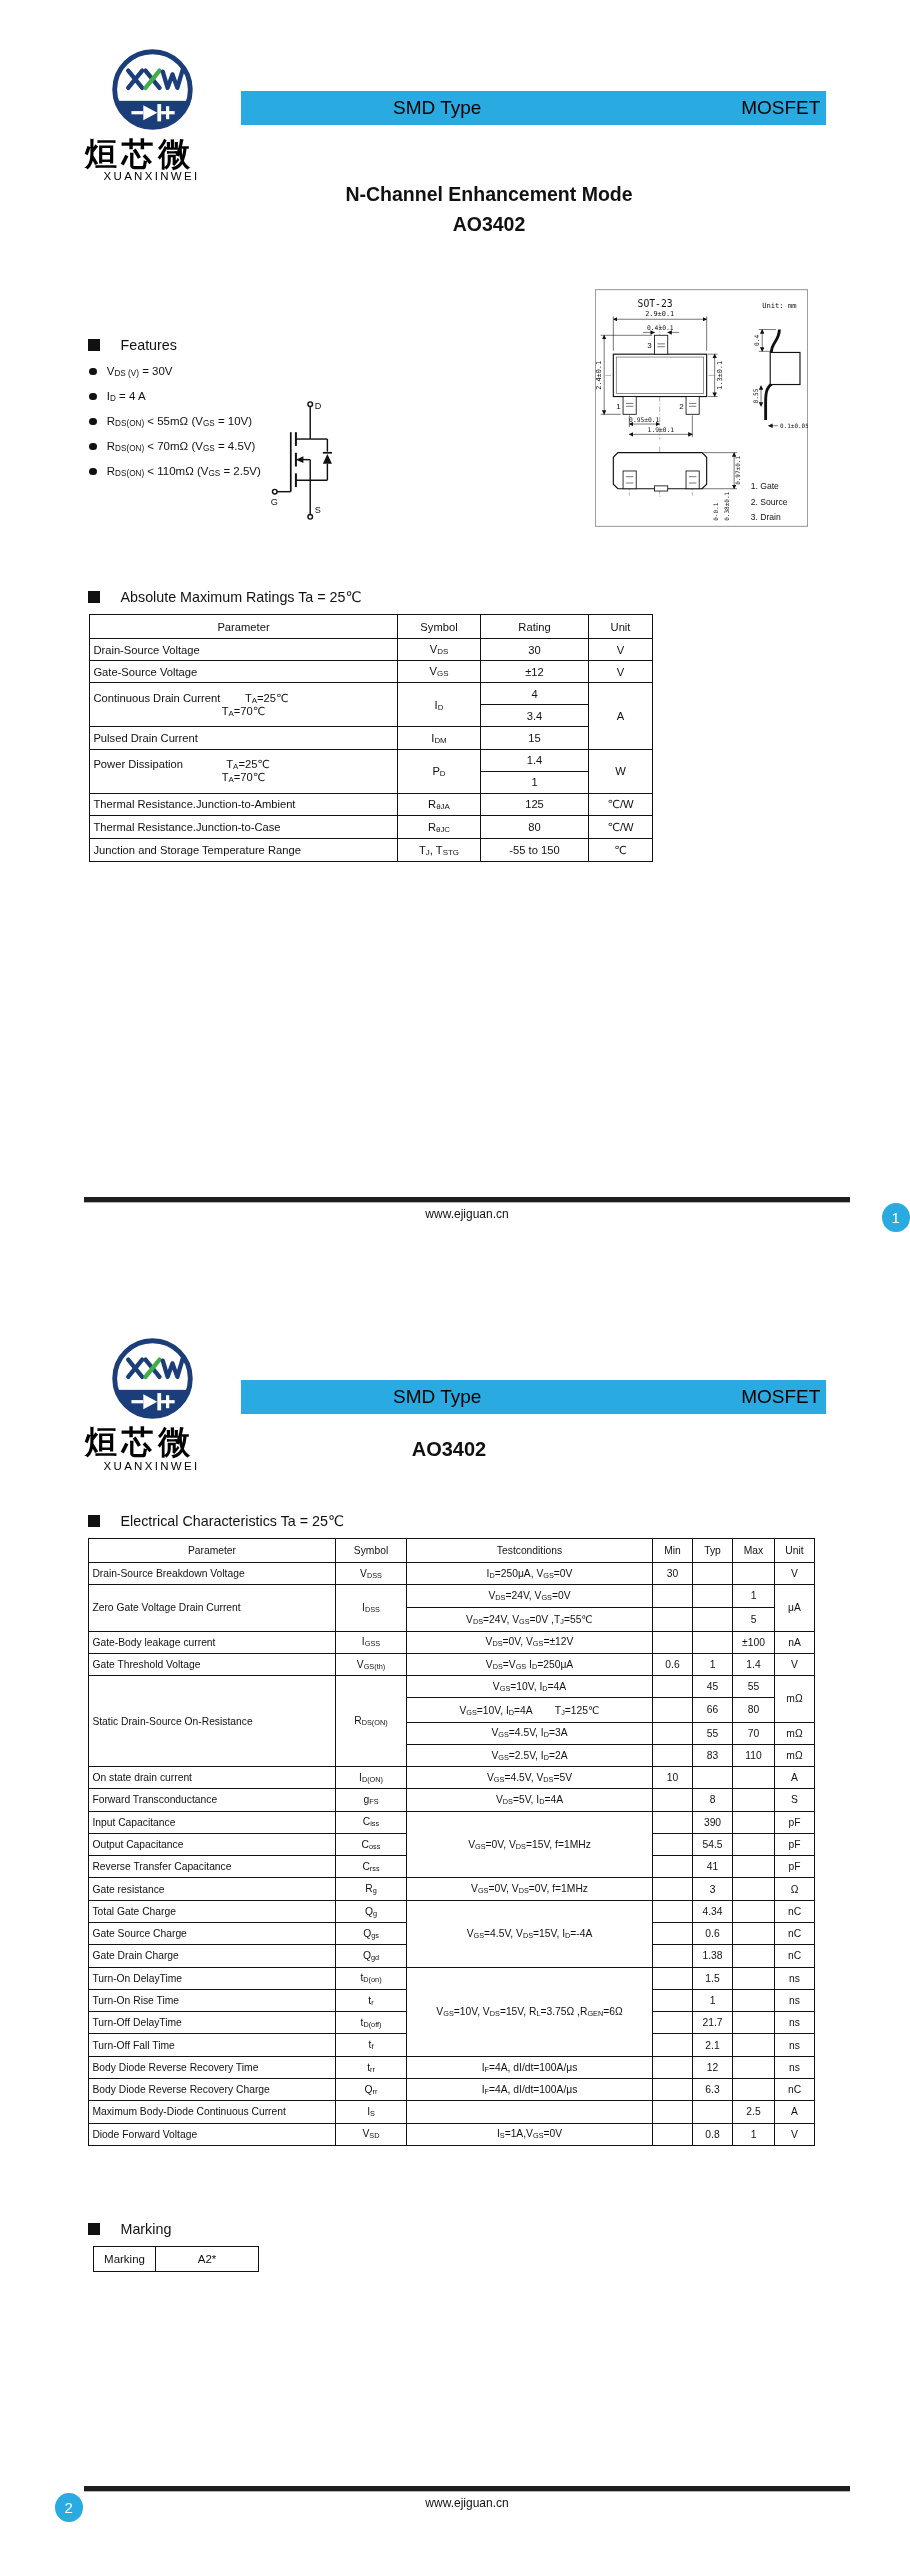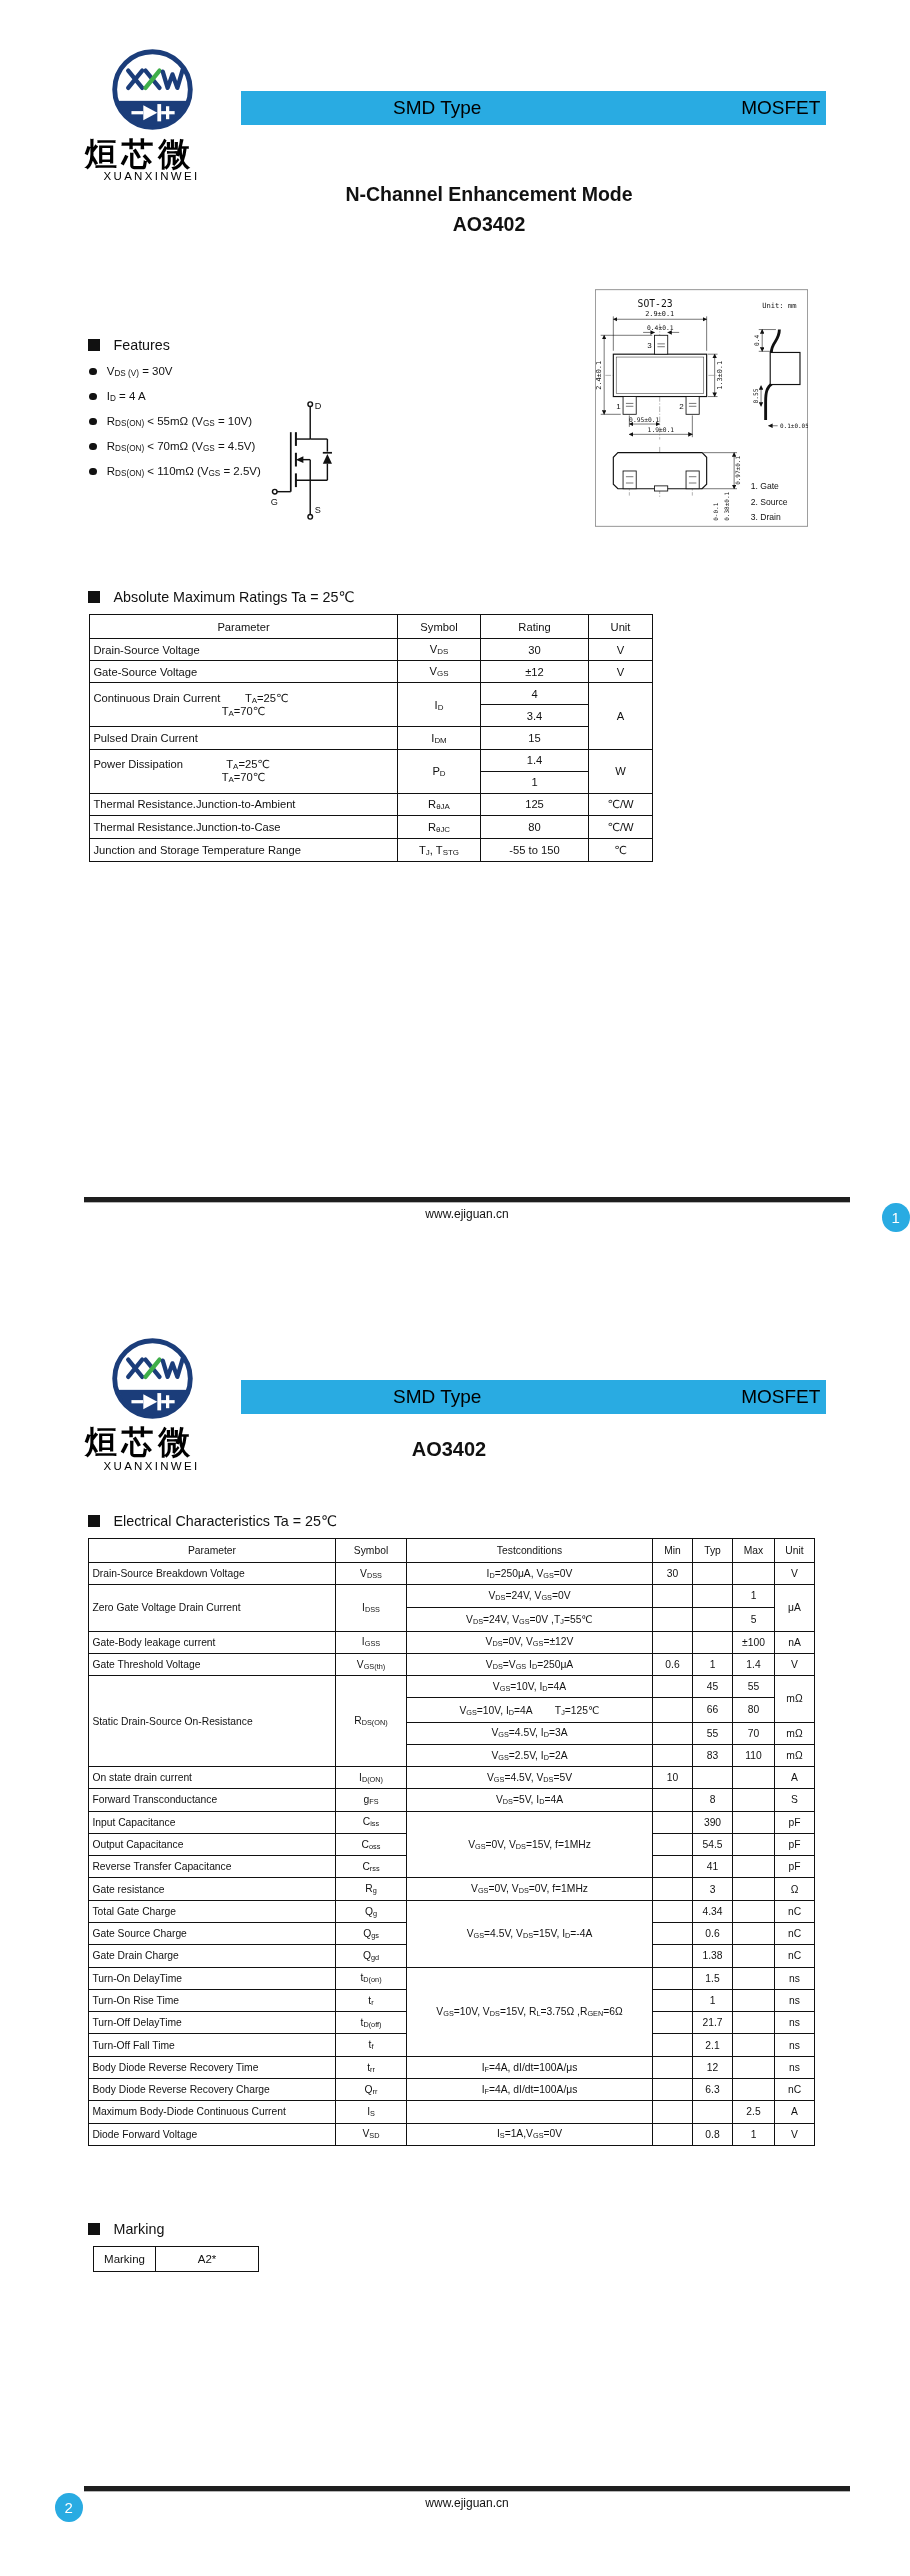--- a/index.html
+++ b/index.html
@@ -9,21 +9,21 @@
   
   .cyanbar{position:absolute;left:241px;width:585px;height:34px;background:#29abe2;
            display:flex;align-items:center;justify-content:space-between;
            padding:0 5.7px 0 152px;box-sizing:border-box;color:#000000;font-size:19px;}
   
   .cnname{position:absolute;left:85px;width:137px;text-align:left;font-size:32px;font-weight:bold;letter-spacing:4.6px;color:#000;white-space:nowrap;}
   .enname{position:absolute;left:83px;width:137px;text-align:center;font-size:11.5px;letter-spacing:2.3px;color:#000;white-space:nowrap;}
   
   .tline{position:absolute;left:169px;width:640px;text-align:center;font-size:19.5px;font-weight:bold;}
   
-  .sec{position:absolute;display:flex;align-items:center;gap:14px;font-size:14.3px;}
+  .sec{position:absolute;display:flex;align-items:center;gap:21px;font-size:14.3px;}
   .sq{width:11.5px;height:11.5px;background:#111;flex:0 0 auto;}
   
   .feat{position:absolute;left:89px;width:275px;}
   .fitem{display:flex;align-items:center;gap:10.3px;height:25px;font-size:11.5px;}
   .dot{width:7.5px;height:7.5px;border-radius:50%;background:#111;flex:0 0 auto;}
   
   table.dt{border-collapse:collapse;table-layout:fixed;position:absolute;background:#fff;border:1.7px solid #111;}
   .dt th,.dt td{border:1.4px solid #111;font-weight:400;text-align:center;vertical-align:middle;
                 padding:0 3.4px;overflow:hidden;}
   .dt thead th{height:23px;}

